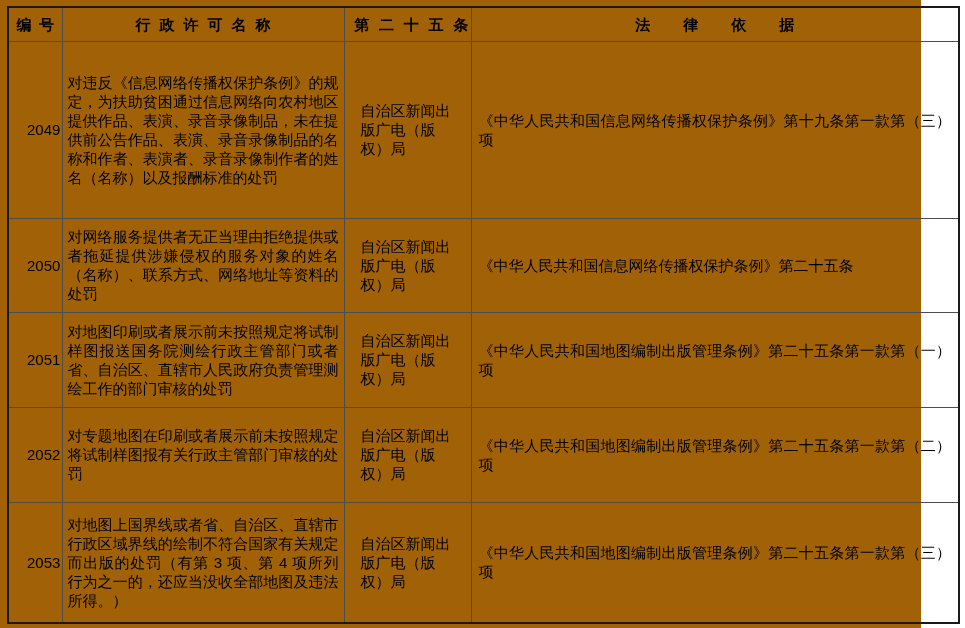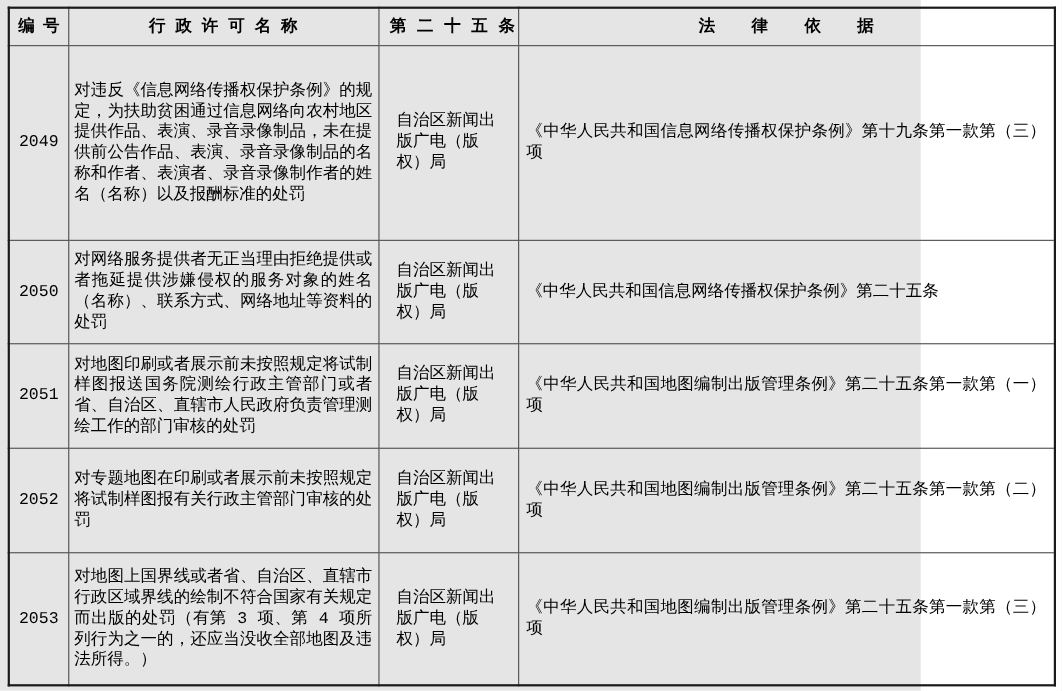--- a/index.html
+++ b/index.html
@@ -5,24 +5,24 @@
   html, body {
     margin: 0;
     padding: 0;
     background: #ffffff;
     width: 965px;
     height: 628px;
     overflow: hidden;
   }
   .page {
     position: relative;
-    width: 837px;
+    width: 921px;
     height: 628px;
-    background: #e5e5e5;
-    font-family: Liberation Mono, monospace;
+    background: #a16207;
+    font-family: Liberation Sans, sans-serif;
     color: #000000;
   }
   table.permits {
     position: absolute;
     left: 7px;
     top: 6px;
     width: 951px;
     border-collapse: collapse;
     table-layout: fixed;
     border: 2px solid #1a1a1a;
@@ -48,22 +48,22 @@
     text-align: center;
     padding: 0;
     white-space: nowrap;
   }
   th.h-id    { letter-spacing: 0.5em;  text-indent: 0.5em;  }
   th.h-name  { letter-spacing: 0.6em;  text-indent: 0.6em;  }
   th.h-org   { letter-spacing: 0.65em; text-indent: 0.65em; }
   th.h-basis { letter-spacing: 2.2em;  text-indent: 2.2em; margin-left: 12px;  }
 
   td.id-cell {
-    text-align: center;
-    padding: 0 3px;
+    text-align: left;
+    padding: 0 18px;
   }
   td.name-cell {
     text-align: justify;
     padding: 2px 5px 2px 5px;
   }
   td.org-cell {
     text-align: left;
     padding: 2px 8px 2px 16px;
   }
   td.basis-cell {

